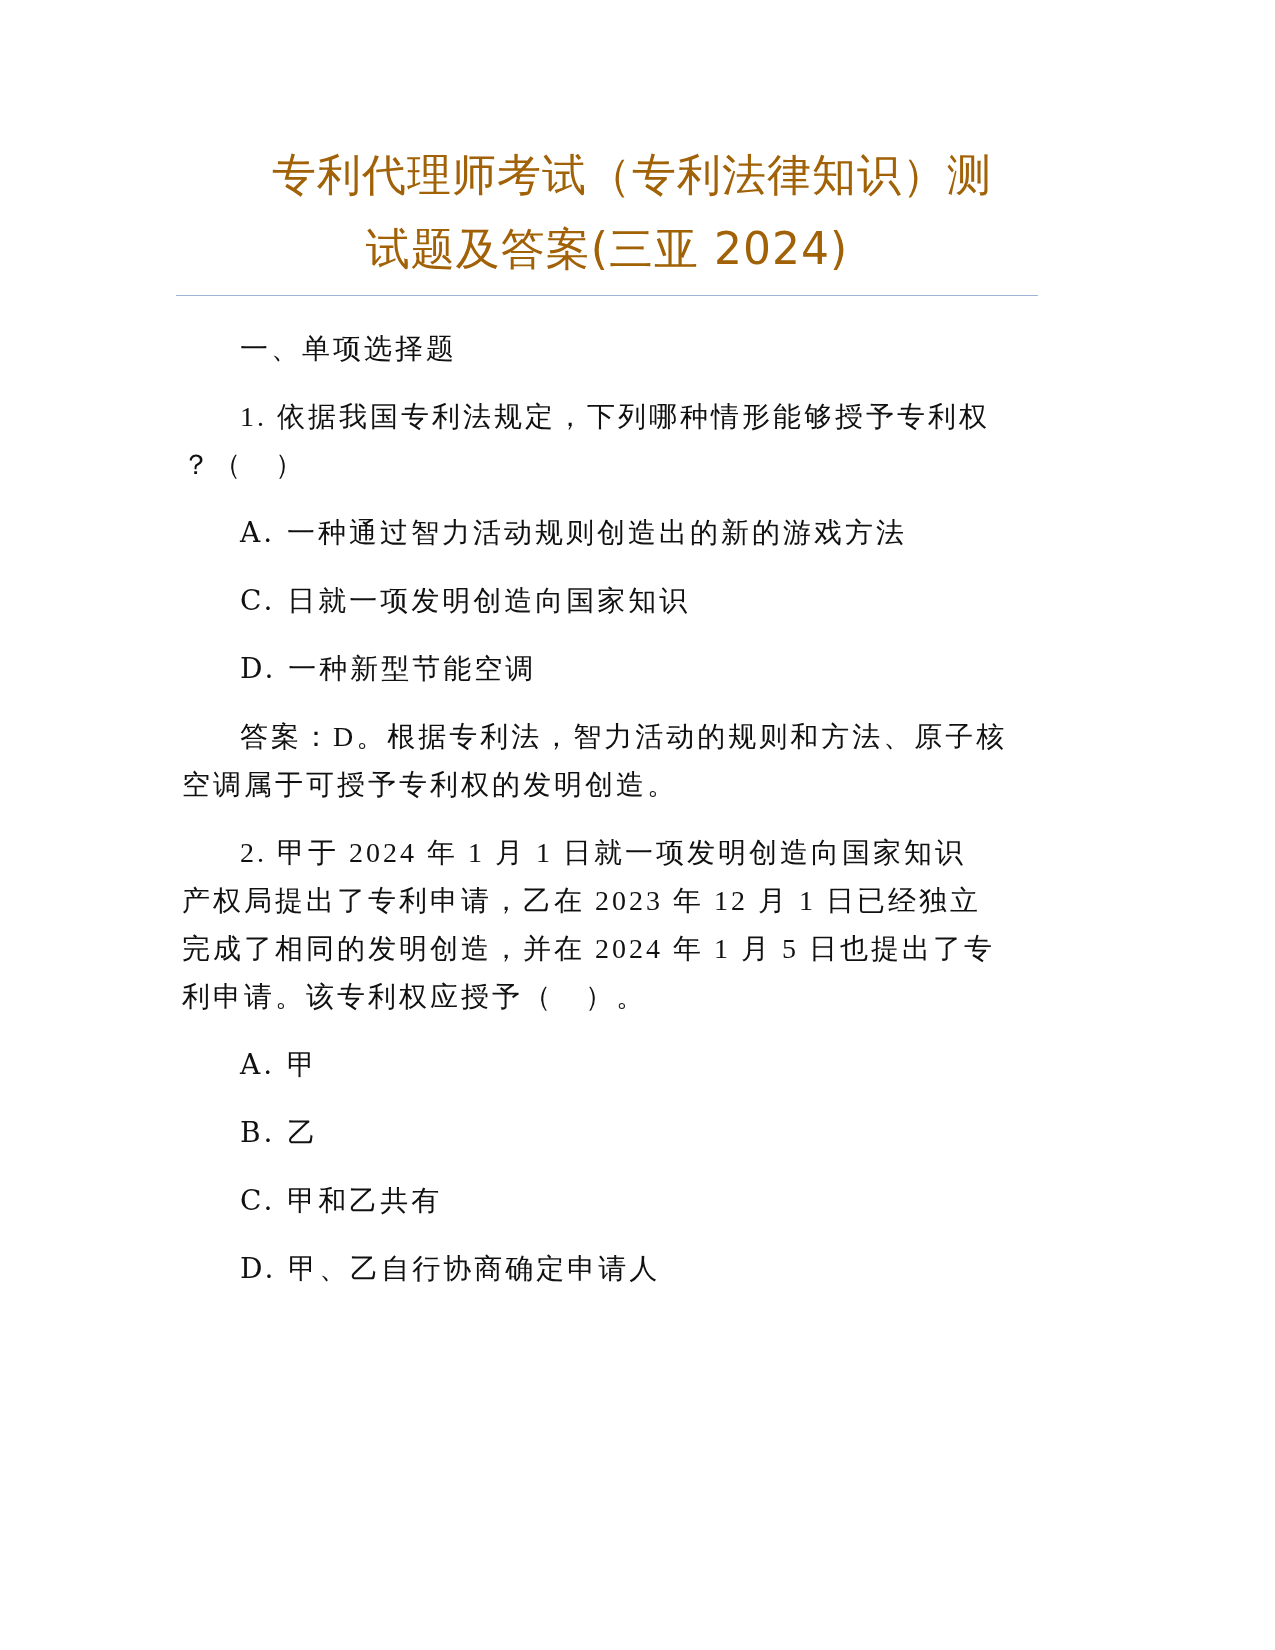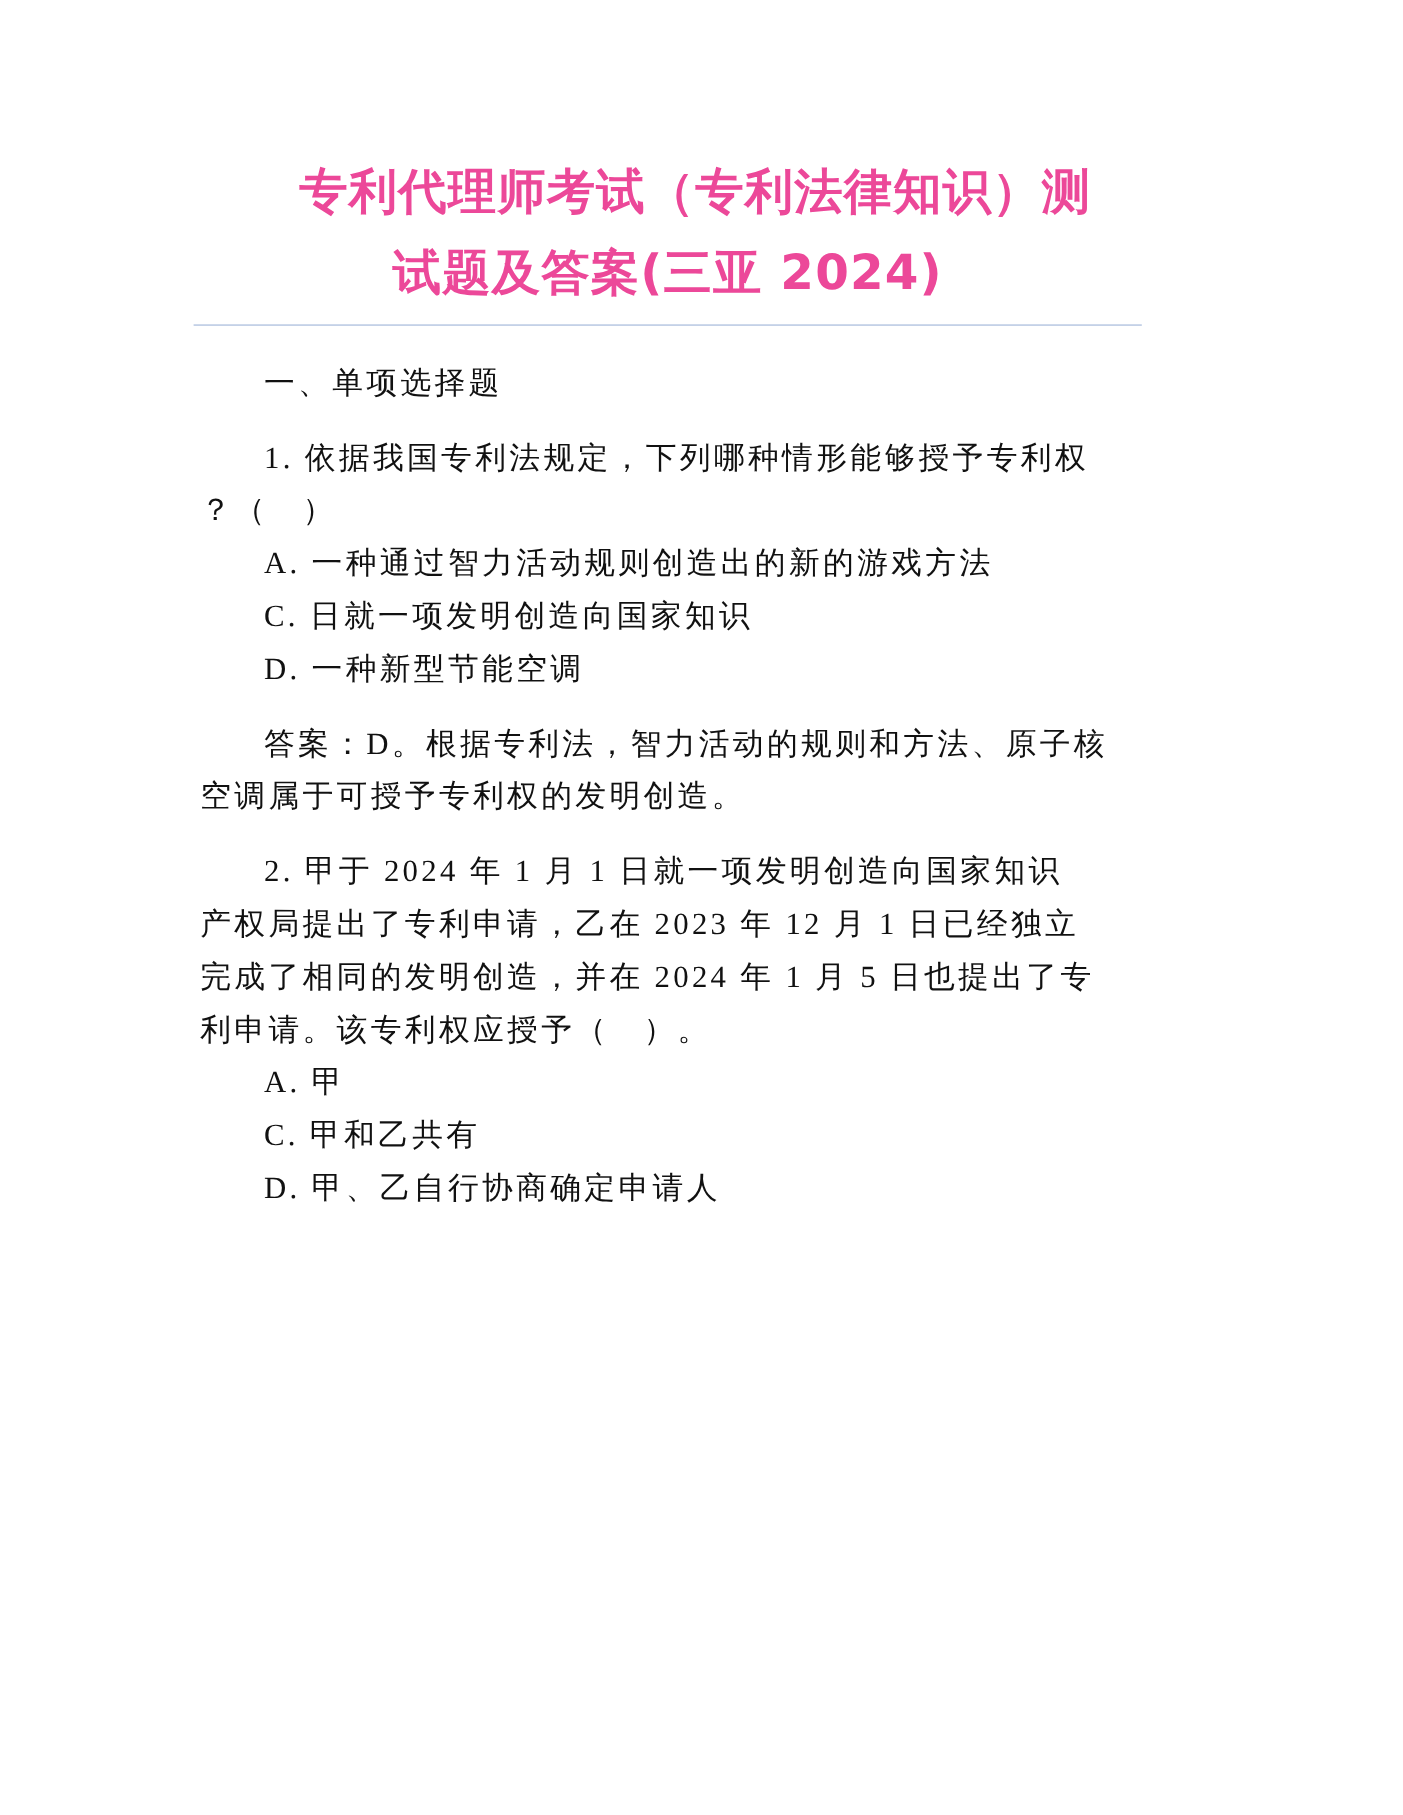--- a/index.html
+++ b/index.html
@@ -1,33 +1,33 @@
 <!DOCTYPE html>
 <html><head>
 <meta charset="utf-8">
 <style>
   html, body { margin: 0; padding: 0; background: #ffffff; }
   body { width: 1275px; height: 1650px; position: relative; overflow: hidden;
          font-family: "DejaVu Serif", "Liberation Serif", serif; color: #111; }
   .title {
     position: absolute; left: 176px; width: 862px; top: 138px;
     font-family: "DejaVu Sans", "Liberation Sans", sans-serif;
-    font-weight: bold; font-size: 44px; line-height: 74px; text-align: center;
-    letter-spacing: 1px; color: #ec4899;
+    font-weight: normal; font-size: 44px; line-height: 74px; text-align: center;
+    letter-spacing: 1px; color: #a16207;
   }
   .title .l1 { display: block; padding-left: 96px; text-align: left; }
   .title .l2 { display: block; }
   .rule { position: absolute; left: 176px; width: 862px; top: 295px; height: 0;
           border-top: 1.5px solid #9db3d8; }
   .body { position: absolute; left: 182px; width: 860px; top: 325px;
           font-size: 28px; letter-spacing: 3px; }
   .p { margin: 0; line-height: 48px; font-family: Liberation Serif, serif; }
   .indent { text-indent: 58px; }
   .gap-lg { margin-top: 20px; }
-  .opt { padding-left: 58px; line-height: 48px; font-family: Liberation Serif, serif; }
+  .opt { margin-top: 20px; padding-left: 58px; line-height: 48px; }
 </style>
 </head>
 <body>
 
 <div class="title">
   <span class="l1">专利代理师考试（专利法律知识）测</span>
   <span class="l2">试题及答案(三亚 2024)</span>
 </div>
 <div class="rule"></div>
 
@@ -61,20 +61,24 @@
     <p class="p indent">2. 甲于 2024 年 1 月 1 日就一项发明创造向国家知识</p>
     <p class="p">产权局提出了专利申请，乙在 2023 年 12 月 1 日已经独立</p>
     <p class="p">完成了相同的发明创造，并在 2024 年 1 月 5 日也提出了专</p>
     <p class="p">利申请。该专利权应授予（　）。</p>
 
     <div class="opt">
       <span>A.</span>
       <span>甲</span>
     </div>
     <div class="opt">
+      <span>B.</span>
+      <span>乙</span>
+    </div>
+    <div class="opt">
       <span>C.</span>
       <span>甲和乙共有</span>
     </div>
     <div class="opt">
       <span>D.</span>
       <span>甲、乙自行协商确定申请人</span>
     </div>
   </div>
 </div>
 

